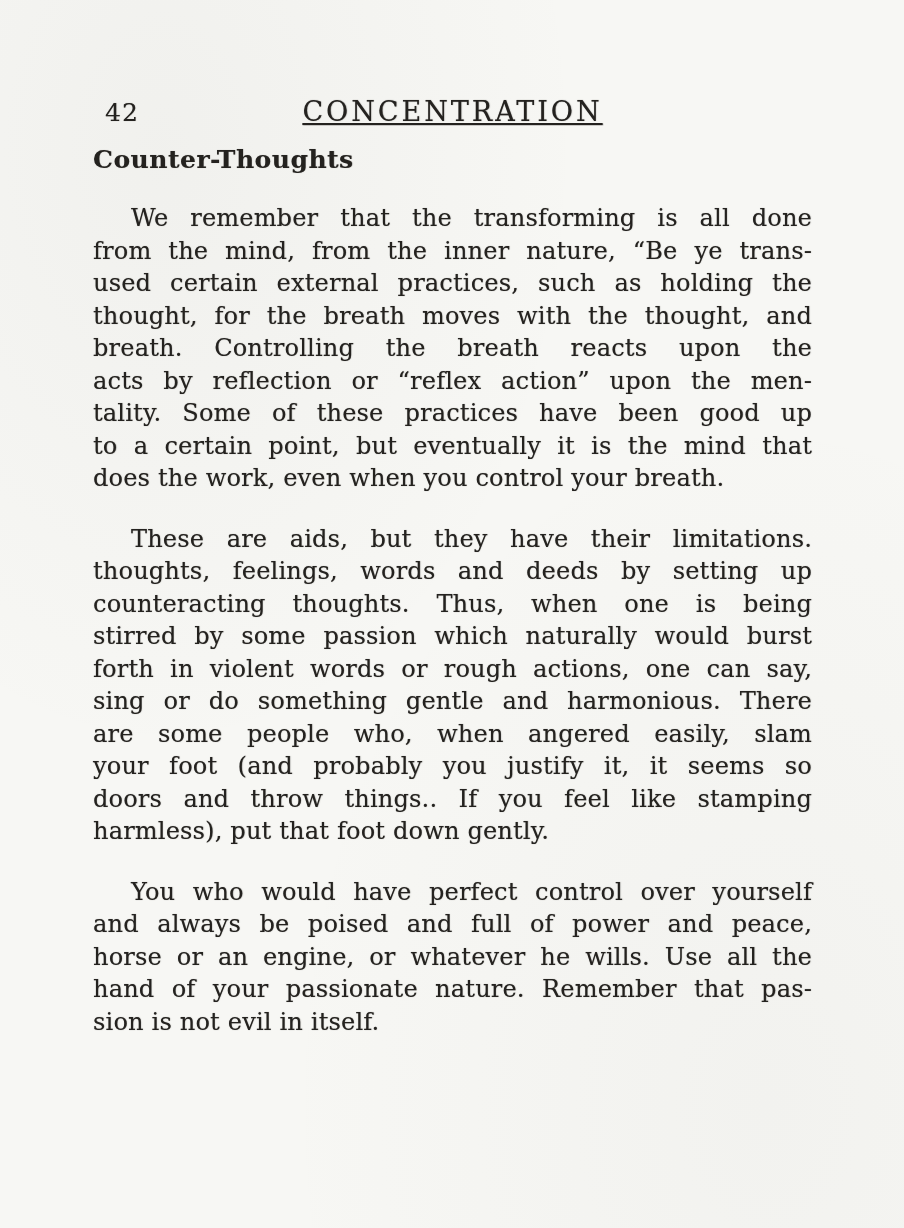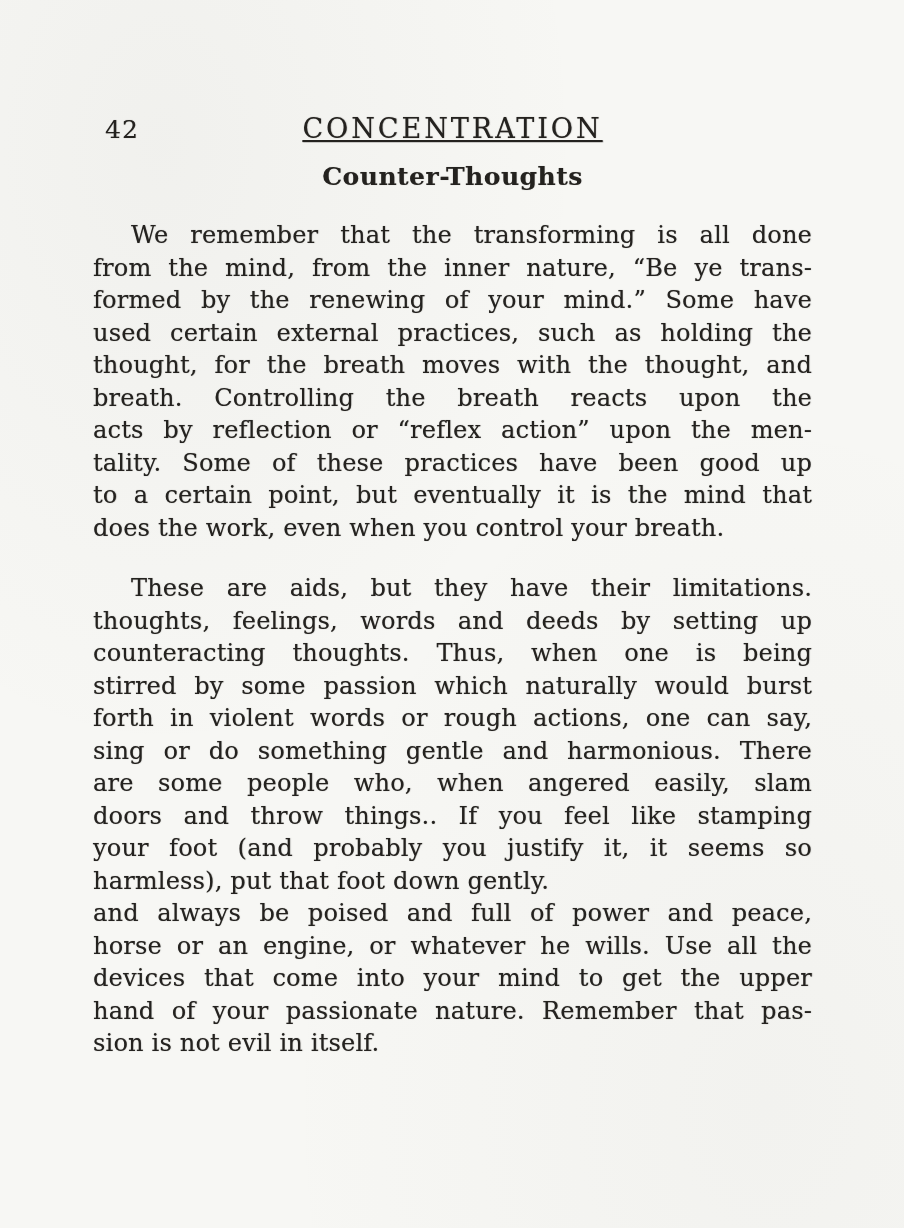--- a/index.html
+++ b/index.html
@@ -21,39 +21,37 @@
   }
   .content {
     position: absolute;
     left: 93px;
     top: 96px;
     width: 719px;
   }
   .header-row {
     position: relative;
     height: 34px;
-    margin-top: 17px;
   }
   .page-num {
     position: absolute;
     left: 12px;
     top: 2px;
     font-size: 25px;
     letter-spacing: 1px;
     text-shadow: 0.3px 0.3px 0.8px rgba(40,38,34,0.5);
   }
   .running-head {
     text-align: center;
     font-size: 27px;
     letter-spacing: 3px;
     text-shadow: 0.4px 0.4px 1px rgba(40,38,34,0.55);
     text-decoration: underline;
   }
   .section-title {
-    text-align: center;
     font-size: 25px;
     font-weight: bold;
     margin-top: 15px;
     letter-spacing: 0.5px;
     text-shadow: 0.3px 0.3px 0.8px rgba(40,38,34,0.45);
   }
   .body-text {
     margin-top: 13px;
     font-size: 24px;
     line-height: 32.5px;
@@ -85,46 +83,45 @@
       <div class="running-head">CONCENTRATION</div>
     </div>
 
     <div class="section-title">Counter-Thoughts</div>
 
     <div class="body-text">
 
       <div>
         <div class="line para-first">We remember that the transforming is all done</div>
         <div class="line">from the mind, from the inner nature, “Be ye trans-</div>
-        <div class="line">formed by the renewing of your mind.” Some have</div>
         <div class="line">used certain external practices, such as holding the</div>
         <div class="line">thought, for the breath moves with the thought, and</div>
         <div class="line">breath. Controlling the breath reacts upon the</div>
         <div class="line">acts by reflection or “reflex action” upon the men-</div>
         <div class="line">tality. Some of these practices have been good up</div>
         <div class="line">to a certain point, but eventually it is the mind that</div>
         <div class="line para-last">does the work, even when you control your breath.</div>
       </div>
 
       <div>
         <div class="line para-first">These are aids, but they have their limitations.</div>
         <div class="line">thoughts, feelings, words and deeds by setting up</div>
         <div class="line">counteracting thoughts. Thus, when one is being</div>
         <div class="line">stirred by some passion which naturally would burst</div>
         <div class="line">forth in violent words or rough actions, one can say,</div>
         <div class="line">sing or do something gentle and harmonious. There</div>
         <div class="line">are some people who, when angered easily, slam</div>
+        <div class="line">your foot (and probably you justify it, it seems so</div>
         <div class="line">doors and throw things.. If you feel like stamping</div>
-        <div class="line">your foot (and probably you justify it, it seems so</div>
         <div class="line para-last">harmless), put that foot down gently.</div>
       </div>
 
       <div>
+        <div class="line para-first">You who would have perfect control over yourself</div>
         <div class="line">and always be poised and full of power and peace,</div>
         <div class="line">horse or an engine, or whatever he wills. Use all the</div>
-        <div class="line">devices that come into your mind to get the upper</div>
         <div class="line">hand of your passionate nature. Remember that pas-</div>
         <div class="line para-last">sion is not evil in itself.</div>
       </div>
 
     </div>
   </div>
 </div>
 
 </body></html>

